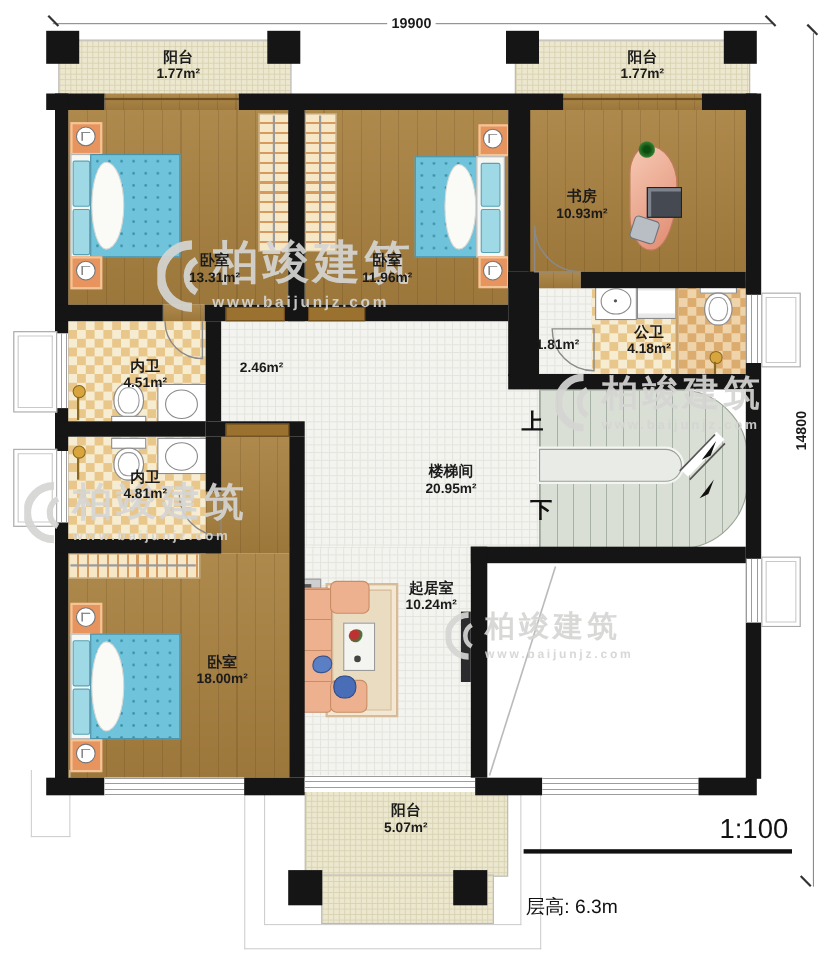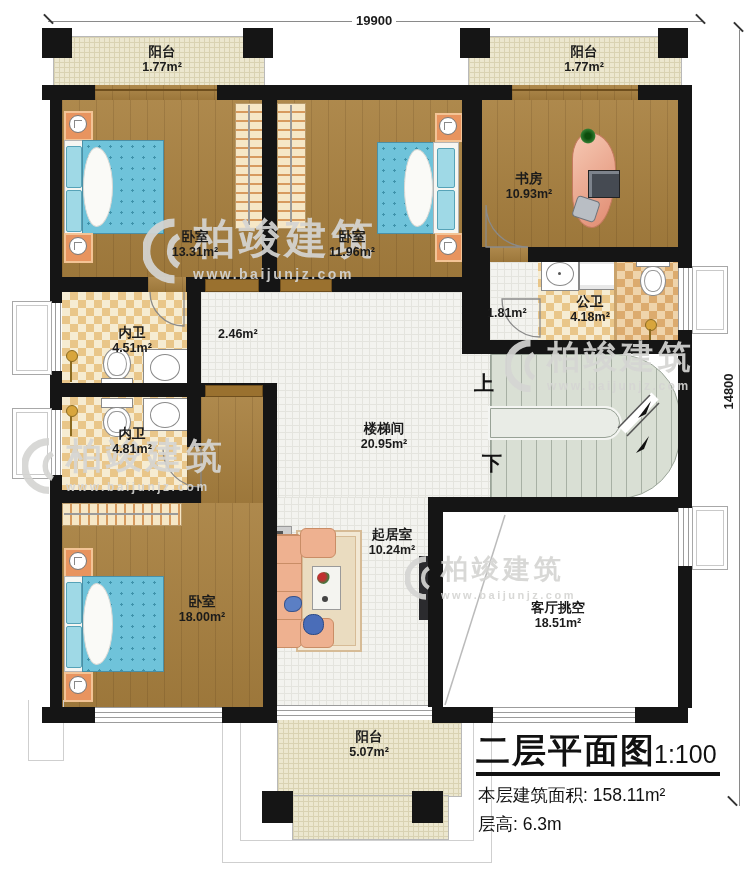--- a/index.html
+++ b/index.html
@@ -320,58 +320,49 @@
   <div class="arealbl" style="left:487px;top:306px;">1.81m²</div>
   <div class="arealbl" style="left:218px;top:327px;">2.46m²</div>
   <div class="label" style="left:100px;top:325px;width:64px;">
     <span class="nm">内卫</span>
     <span class="ar">4.51m²</span>
   </div>
   <div class="label" style="left:100px;top:426px;width:64px;">
     <span class="nm">内卫</span>
     <span class="ar">4.81m²</span>
   </div>
-  <div class="label" style="left:341px;top:421px;width:86px;">
+  <div class="label" style="left:367px;top:421px;width:86px;">
     <span class="nm">楼梯间</span>
     <span class="ar">20.95m²</span>
   </div>
   <div class="label" style="left:350px;top:527px;width:84px;">
     <span class="nm">起居室</span>
     <span class="ar">10.24m²</span>
   </div>
   <div class="label" style="left:162px;top:594px;width:80px;">
     <span class="nm">卧室</span>
     <span class="ar">18.00m²</span>
-  </div>
-  <div class="label" style="left:514px;top:600px;width:88px;">
-    <span class="nm">客厅挑空</span>
-    <span class="ar">18.51m²</span>
   </div>
   <div class="label" style="left:326px;top:729px;width:86px;">
     <span class="nm">阳台</span>
     <span class="ar">5.07m²</span>
   </div>
 
   <div class="updown" style="left:474px;top:370px;">上</div>
   <div class="updown" style="left:482px;top:450px;">下</div>
 
   <div class="dimline" style="left:48px;top:21px;width:654px;height:1px;"></div>
   <div class="tick" style="left:42px;top:18px;"></div>
   <div class="tick" style="left:694px;top:18px;"></div>
   <div class="dimtext" style="left:352px;top:13px;">19900</div>
   <div class="dimline" style="left:739px;top:30px;width:1px;height:776px;"></div>
   <div class="tick" style="left:732px;top:26px;"></div>
   <div class="tick" style="left:726px;top:800px;"></div>
   <div class="dimtext" style="left:706px;top:384px;transform:rotate(-90deg);">14800</div>
 
-  <div class="tb-title" style="left:476px;top:728px;">二层平面图</div>
   <div class="tb-scale" style="left:654px;top:740px;">1:100</div>
   <div class="tb-rule" style="left:476px;top:772px;width:244px;height:4px;"></div>
-  <div class="tb-line" style="left:478px;top:783px;">
-    <span>本层建筑面积:</span>
-    <span>158.11m²</span>
-  </div>
   <div class="tb-line" style="left:478px;top:812px;">
     <span>层高:</span>
     <span>6.3m</span>
   </div>
 
 </div>
 
 </body></html>

